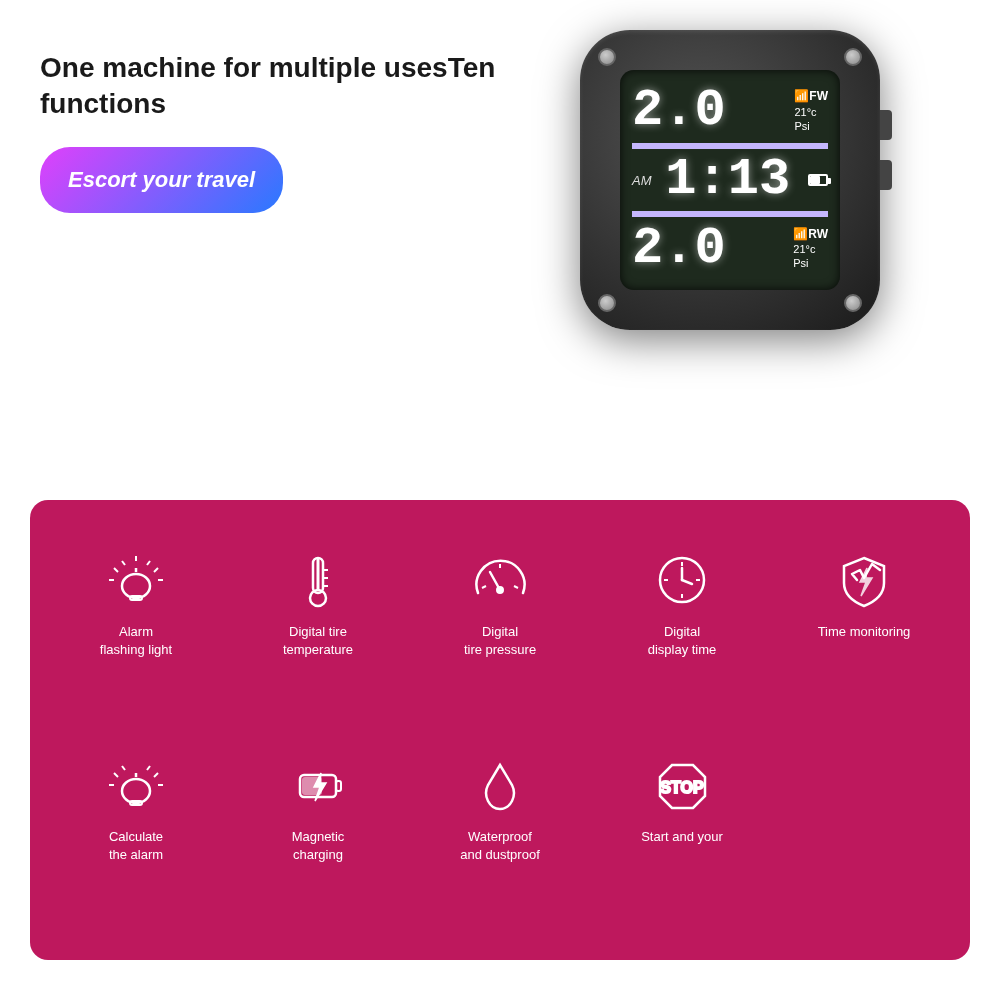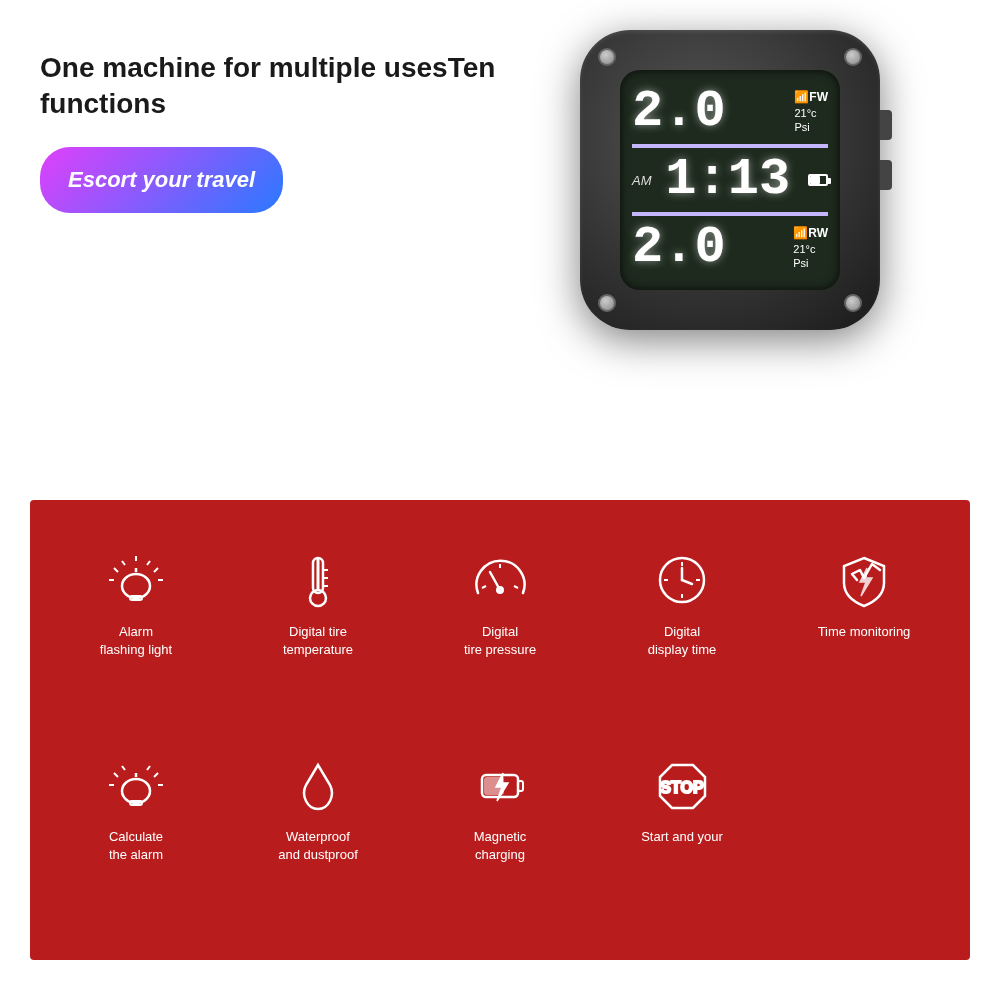--- a/index.html
+++ b/index.html
@@ -83,37 +83,37 @@
       background: #444;
       border-radius: 0 4px 4px 0;
     }
     .side-button-top { top: 80px; }
     .side-button-bottom { top: 130px; }
 
     .screen {
       width: 220px;
       height: 220px;
       background: #1e2a1e;
-      border-radius: 20px;
+      border-radius: 14px;
       padding: 10px 12px;
       display: flex;
       flex-direction: column;
       justify-content: space-between;
       box-shadow: inset 0 0 10px rgba(0,0,0,0.8);
     }
 
     .screen-row {
       display: flex;
       align-items: center;
       justify-content: space-between;
       flex: 1;
     }
 
     .screen-row + .screen-row {
-      border-top: 4px solid #c4b5fd;
+      border-top: 6px solid #c4b5fd;
     }
 
     .big-num {
       font-family: 'Courier New', monospace;
       font-size: 52px;
       font-weight: bold;
       color: #ffffff;
       line-height: 1;
       text-shadow: 0 0 8px rgba(255,255,255,0.5);
     }
@@ -173,22 +173,22 @@
     .row-label {
       font-size: 13px;
       color: #dddddd;
       font-style: italic;
     }
 
     
     .bottom-section {
       width: 940px;
       margin: 0 30px;
-      background: #b91c1c;
-      border-radius: 4px;
+      background: #be185d;
+      border-radius: 18px;
       padding: 30px 20px;
       height: 460px;
     }
 
     .features-grid {
       display: grid;
       grid-template-columns: repeat(5, 1fr);
       grid-template-rows: repeat(2, 1fr);
       gap: 10px;
       height: 100%;
@@ -370,44 +370,44 @@
           <line x1="18" y1="13" x2="21" y2="17" stroke="#fff" stroke-width="2"></line>
           <line x1="46" y1="13" x2="43" y2="17" stroke="#fff" stroke-width="2"></line>
         </svg>
       </div>
       <div class="feature-label">Calculate<br>the alarm</div>
     </div>
 
     <div class="feature-item">
       <div class="feature-icon">
         <svg viewBox="0 0 65 65">
-          <path d="M32 12 Q32 12 20 32 Q16 40 20 48 Q24 56 32 56 Q40 56 44 48 Q48 40 44 32 Q32 12 32 12 Z" stroke="#fff" stroke-width="2.5" fill="none"></path>
-        </svg>
-      </div>
-      <div class="feature-label">Waterproof<br>and dustproof</div>
-    </div>
-
-    <div class="feature-item">
-      <div class="feature-icon">
-        <svg viewBox="0 0 65 65">
 
           <rect x="14" y="22" width="36" height="22" rx="4" stroke="#fff" stroke-width="2.5" fill="none"></rect>
           <rect x="50" y="28" width="5" height="10" rx="2" stroke="#fff" stroke-width="2" fill="none"></rect>
 
           <rect x="17" y="25" width="18" height="16" rx="2" fill="#fff" opacity="0.5"></rect>
 
           <path d="M35 20 L28 34 L34 34 L29 48 L40 30 L34 30 Z" stroke="#fff" stroke-width="1.5" fill="#fff"></path>
         </svg>
       </div>
       <div class="feature-label">Magnetic<br>charging</div>
     </div>
 
     <div class="feature-item">
       <div class="feature-icon">
         <svg viewBox="0 0 65 65">
+          <path d="M32 12 Q32 12 20 32 Q16 40 20 48 Q24 56 32 56 Q40 56 44 48 Q48 40 44 32 Q32 12 32 12 Z" stroke="#fff" stroke-width="2.5" fill="none"></path>
+        </svg>
+      </div>
+      <div class="feature-label">Waterproof<br>and dustproof</div>
+    </div>
+
+    <div class="feature-item">
+      <div class="feature-icon">
+        <svg viewBox="0 0 65 65">
 
           <polygon points="22,12 43,12 55,24 55,43 43,55 22,55 10,43 10,24" stroke="#fff" stroke-width="2.5" fill="none"></polygon>
           <text x="32" y="40" text-anchor="middle" font-size="16" font-weight="bold" fill="#fff" font-family="Arial">STOP</text>
         </svg>
       </div>
       <div class="feature-label">Start and your</div>
     </div>
 
   </div>
 </div>

